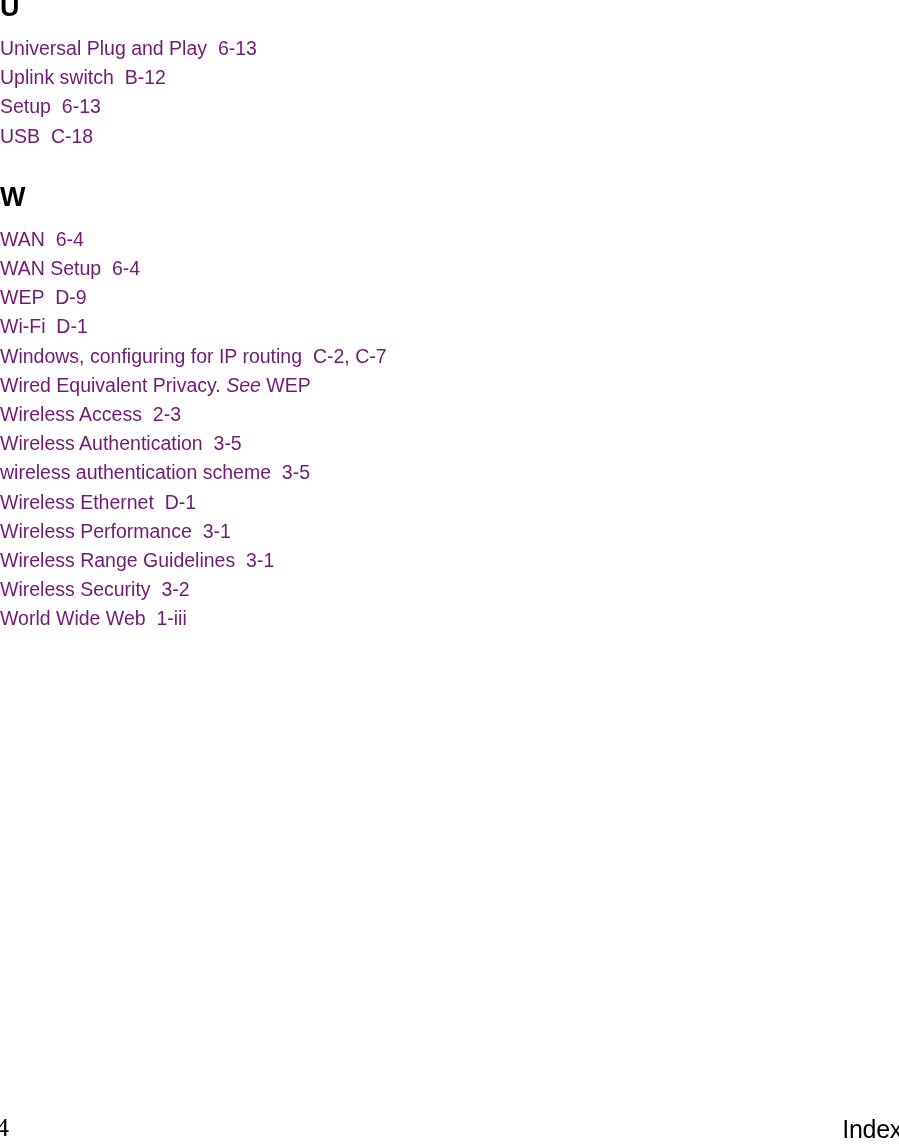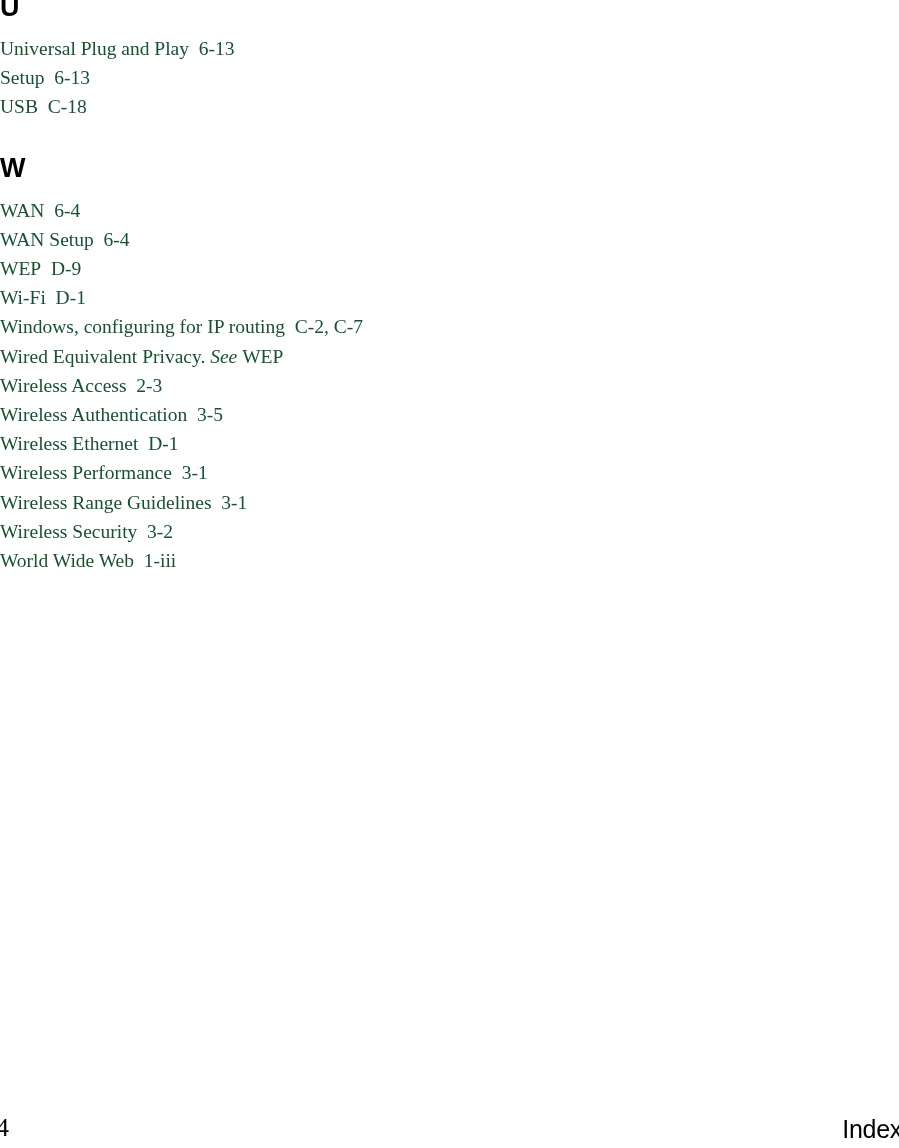--- a/index.html
+++ b/index.html
@@ -63,24 +63,24 @@
     margin-top: 33px;
   }
 
   
   .entry-list {
     list-style: none;
     margin: 0;
     padding: 0;
   }
   .entry {
-    font-family: Liberation Serif, serif;
+    font-family: Liberation Sans, sans-serif;
     font-size: 19.5px;
     line-height: 29.2px;
-    color: #14532d;
+    color: #701a75;
     white-space: nowrap;
     margin: 0;
     padding: 0;
   }
   .entry .term { }
   .entry .locator { }
   .entry .see {
     font-style: italic;
     text-align: center;
   }
@@ -117,35 +117,37 @@
 <body>
 
 <div id="page">
 
   <div id="index-content">
 
   <div class="section-block section-u">
         <div class="section-letter">U</div>
         <ul class="entry-list">
           <li class="entry"><span class="term">Universal Plug and Play</span>&nbsp;&nbsp;<span class="locator">6-13</span></li>
+          <li class="entry"><span class="term">Uplink switch</span>&nbsp;&nbsp;<span class="locator">B-12</span></li>
           <li class="entry"><span class="term">Setup</span>&nbsp;&nbsp;<span class="locator">6-13</span></li>
           <li class="entry"><span class="term">USB</span>&nbsp;&nbsp;<span class="locator">C-18</span></li>
         </ul>
       </div>
       <div class="section-block section-w">
         <div class="section-letter">W</div>
         <ul class="entry-list">
           <li class="entry"><span class="term">WAN</span>&nbsp;&nbsp;<span class="locator">6-4</span></li>
           <li class="entry"><span class="term">WAN Setup</span>&nbsp;&nbsp;<span class="locator">6-4</span></li>
           <li class="entry"><span class="term">WEP</span>&nbsp;&nbsp;<span class="locator">D-9</span></li>
           <li class="entry"><span class="term">Wi-Fi</span>&nbsp;&nbsp;<span class="locator">D-1</span></li>
           <li class="entry"><span class="term">Windows, configuring for IP routing</span>&nbsp;&nbsp;<span class="locator">C-2, C-7</span></li>
           <li class="entry"><span class="term">Wired Equivalent Privacy.</span>&nbsp;<span class="see">See</span>&nbsp;<span class="locator">WEP</span></li>
           <li class="entry"><span class="term">Wireless Access</span>&nbsp;&nbsp;<span class="locator">2-3</span></li>
           <li class="entry"><span class="term">Wireless Authentication</span>&nbsp;&nbsp;<span class="locator">3-5</span></li>
+          <li class="entry"><span class="term">wireless authentication scheme</span>&nbsp;&nbsp;<span class="locator">3-5</span></li>
           <li class="entry"><span class="term">Wireless Ethernet</span>&nbsp;&nbsp;<span class="locator">D-1</span></li>
           <li class="entry"><span class="term">Wireless Performance</span>&nbsp;&nbsp;<span class="locator">3-1</span></li>
           <li class="entry"><span class="term">Wireless Range Guidelines</span>&nbsp;&nbsp;<span class="locator">3-1</span></li>
           <li class="entry"><span class="term">Wireless Security</span>&nbsp;&nbsp;<span class="locator">3-2</span></li>
           <li class="entry"><span class="term">World Wide Web</span>&nbsp;&nbsp;<span class="locator">1-iii</span></li>
         </ul>
       </div>
     </div>
 
   <div id="footer">

